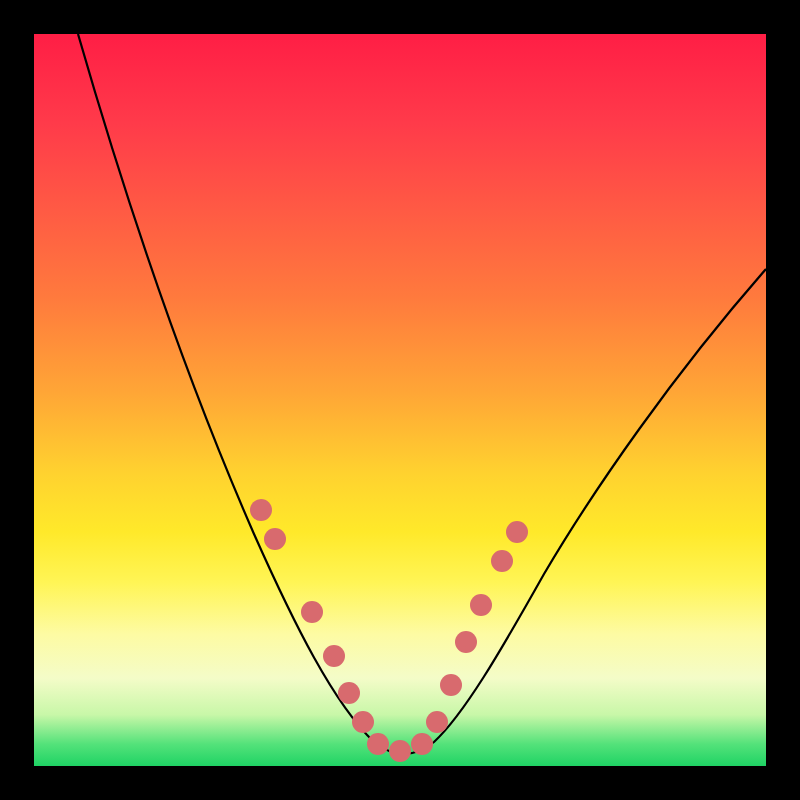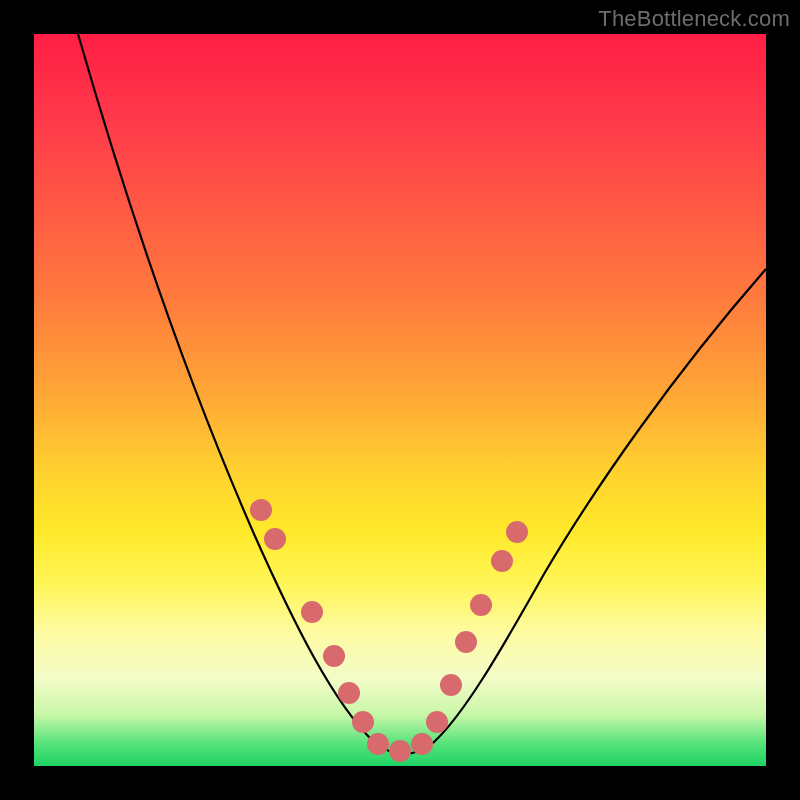--- a/index.html
+++ b/index.html
@@ -67,21 +67,20 @@
   .line {
     fill: none;
     stroke: #000;
     stroke-width: 2.2;
   }
 </style>
 </head>
 <body>
 
 <div class="frame">
-  <div class="watermark">TheBottleneck.com</div>
 
   <div class="plot">
     <svg class="curve" viewBox="0 0 732 732">
 
       <path class="line" d="M 44 0
                C 90 160, 150 340, 220 500
                C 260 590, 300 670, 340 708
                C 360 724, 380 724, 400 708
                C 430 680, 465 620, 510 540
                C 560 455, 640 340, 732 235"></path>

